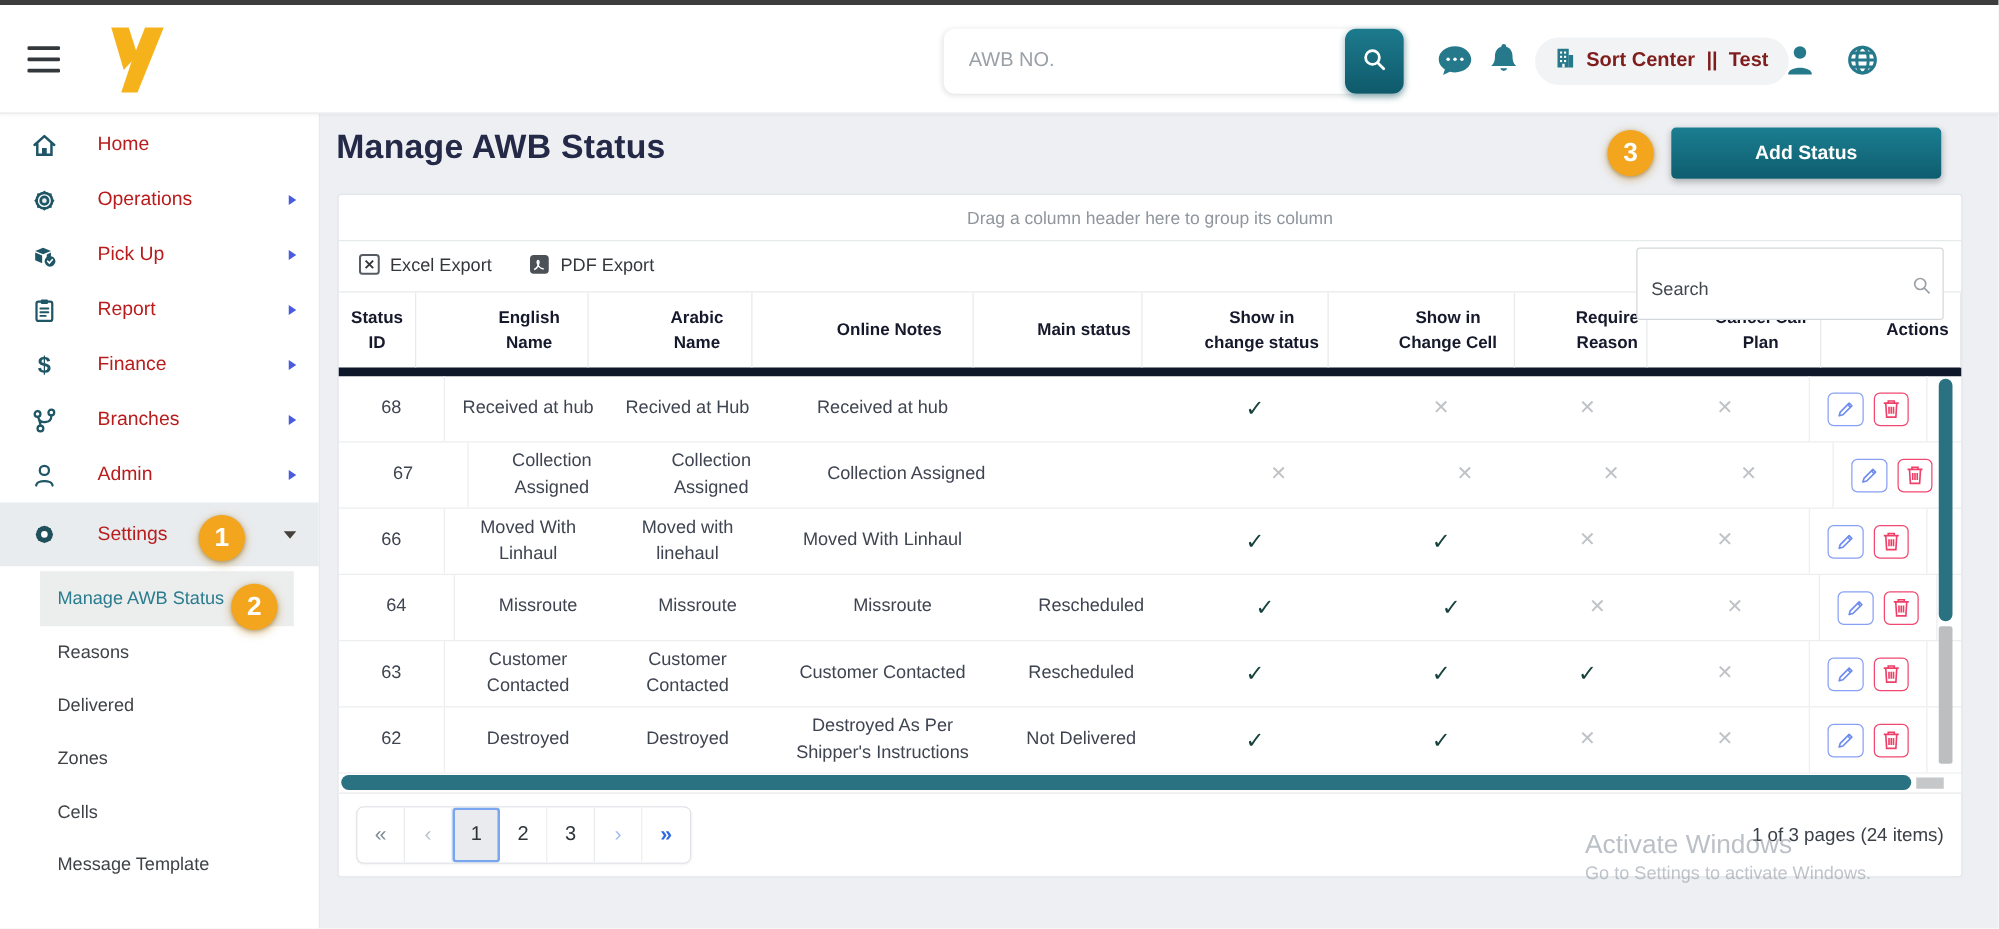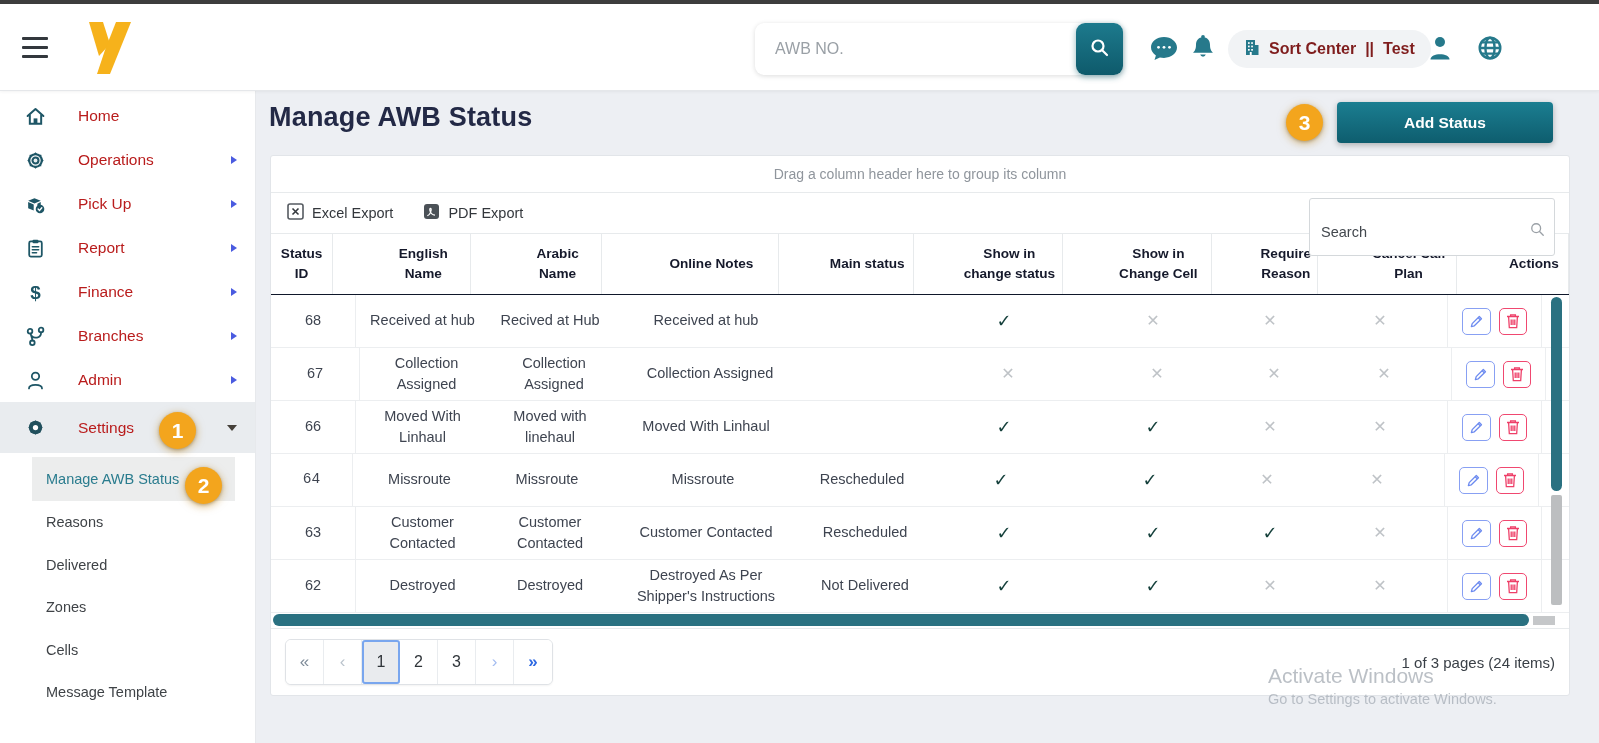--- a/index.html
+++ b/index.html
@@ -36,21 +36,21 @@
   .page-title{font-size:27px;font-weight:bold;color:#232946;letter-spacing:.2px;}
   .add-btn{position:absolute;right:32px;top:0;width:216px;height:41px;background:linear-gradient(#1b7e91,#0e5d6e);color:#fff;font-weight:bold;font-size:15.5px;border:none;border-radius:4px;cursor:pointer;box-shadow:0 2px 6px rgba(0,0,0,.28);font-family:inherit;}
   
   .card{position:absolute;left:15px;top:65px;width:1298px;background:#fff;border:1px solid #e2e5e9;border-radius:3px;}
   .hint-row{height:36px;display:flex;align-items:center;justify-content:center;color:#8f959c;font-size:14px;border-bottom:1px solid #e7eaec;}
   .toolbar{height:40px;display:flex;align-items:center;padding:0 16px;border-bottom:1px solid #e7eaec;position:relative;}
   .export-item{display:flex;align-items:center;gap:8px;margin-right:30px;font-size:14.5px;color:#33373c;cursor:pointer;}
   .tbl-search{position:absolute;right:14px;top:5px;width:226px;height:28px;border:1px solid #d4d8db;border-radius:3px;display:flex;align-items:flex-end;padding:14px 9px;background:#fff;}
   .tbl-search input{flex:1;border:none;outline:none;font-size:14.5px;color:#3b4046;font-family:inherit;}
   .tbl-search input::placeholder{color:#43484e;}
-  .thead{display:flex;height:60px;border-bottom:1px solid #0f172a;gap:43px;}
+  .thead{display:flex;height:60px;border-bottom:7px solid #0f172a;gap:43px;}
   .th{display:flex;align-items:center;justify-content:center;text-align:center;font-weight:bold;font-size:13.6px;color:#15192b;border-right:1px solid #e7eaec;padding:0 6px;box-sizing:border-box;line-height:1.45;cursor:pointer;}
   .tbody{position:relative;}
   .tr{display:flex;height:52px;border-bottom:1px solid #eceef0;}
   .td{display:flex;align-items:center;justify-content:center;text-align:center;font-size:14.5px;color:#3e4450;padding:0 10px;box-sizing:border-box;line-height:1.45;}
   .td.col-id{border-right:1px solid #eceef0;}
   .td.actions{border-left:1px solid #eceef0;border-right:1px solid #eceef0;}
   .check{color:#16413c;font-size:18px;font-weight:bold;}
   .cross{color:#bfc3c7;font-size:16px;}
   .act-btn{width:35px;height:27px;border-radius:5px;display:flex;align-items:center;justify-content:center;background:#fff;margin:0 4px;cursor:pointer;padding:0;}
   .act-btn.edit{border:1px solid #88a0f3;}
@@ -368,21 +368,21 @@
               </button>
               <button class="act-btn del">
                 <svg width="14" height="16" viewBox="0 0 14 16" fill="none" stroke="#ee3f68" stroke-width="1.3">
                   <path d="M1 3.5 h12 M4.6 3.5 V1.8 h4.8 v1.7 M2.6 3.5 l.7 11.2 h7.4 l.7-11.2"></path>
                   <path d="M5.2 6.4 v5.6 M7 6.4 v5.6 M8.8 6.4 v5.6"></path>
                 </svg>
               </button>
             </div>
           </div>
           <div class="tr">
-            <div class="td col-id" style="width: 89px;">
+            <div class="td col-id" style="width: 104px;">
               <span>67</span>
             </div>
             <div class="td" style="width: 133px;">
               <span>Collection Assigned</span>
             </div>
             <div class="td" style="width: 122px;">
               <span>Collection Assigned</span>
             </div>
             <div class="td" style="width: 190px;">
               <span>Collection Assigned</span>
@@ -454,21 +454,21 @@
               </button>
               <button class="act-btn del">
                 <svg width="14" height="16" viewBox="0 0 14 16" fill="none" stroke="#ee3f68" stroke-width="1.3">
                   <path d="M1 3.5 h12 M4.6 3.5 V1.8 h4.8 v1.7 M2.6 3.5 l.7 11.2 h7.4 l.7-11.2"></path>
                   <path d="M5.2 6.4 v5.6 M7 6.4 v5.6 M8.8 6.4 v5.6"></path>
                 </svg>
               </button>
             </div>
           </div>
           <div class="tr">
-            <div class="td col-id" style="width: 82px; font-family: Liberation Mono, monospace;">
+            <div class="td col-id" style="width: 93px;">
               <span>64</span>
             </div>
             <div class="td" style="width: 133px;">
               <span>Missroute</span>
             </div>
             <div class="td" style="width: 122px;">
               <span>Missroute</span>
             </div>
             <div class="td" style="width: 190px;">
               <span>Missroute</span>

